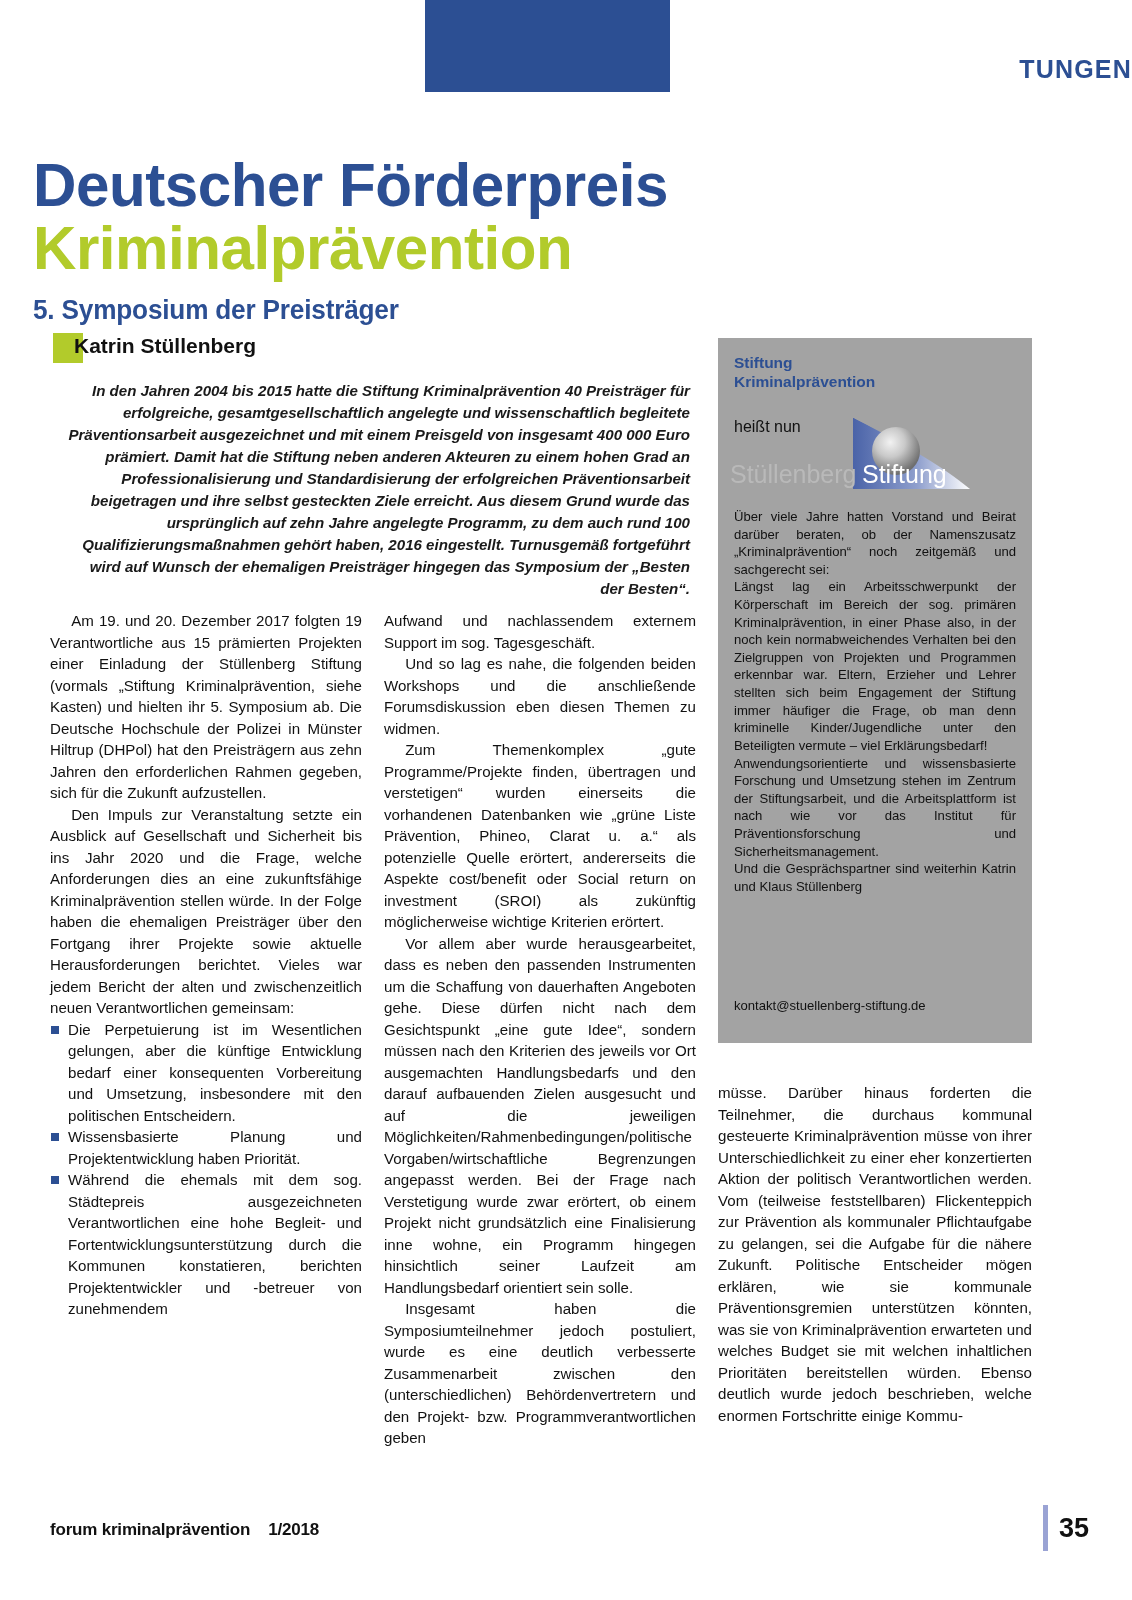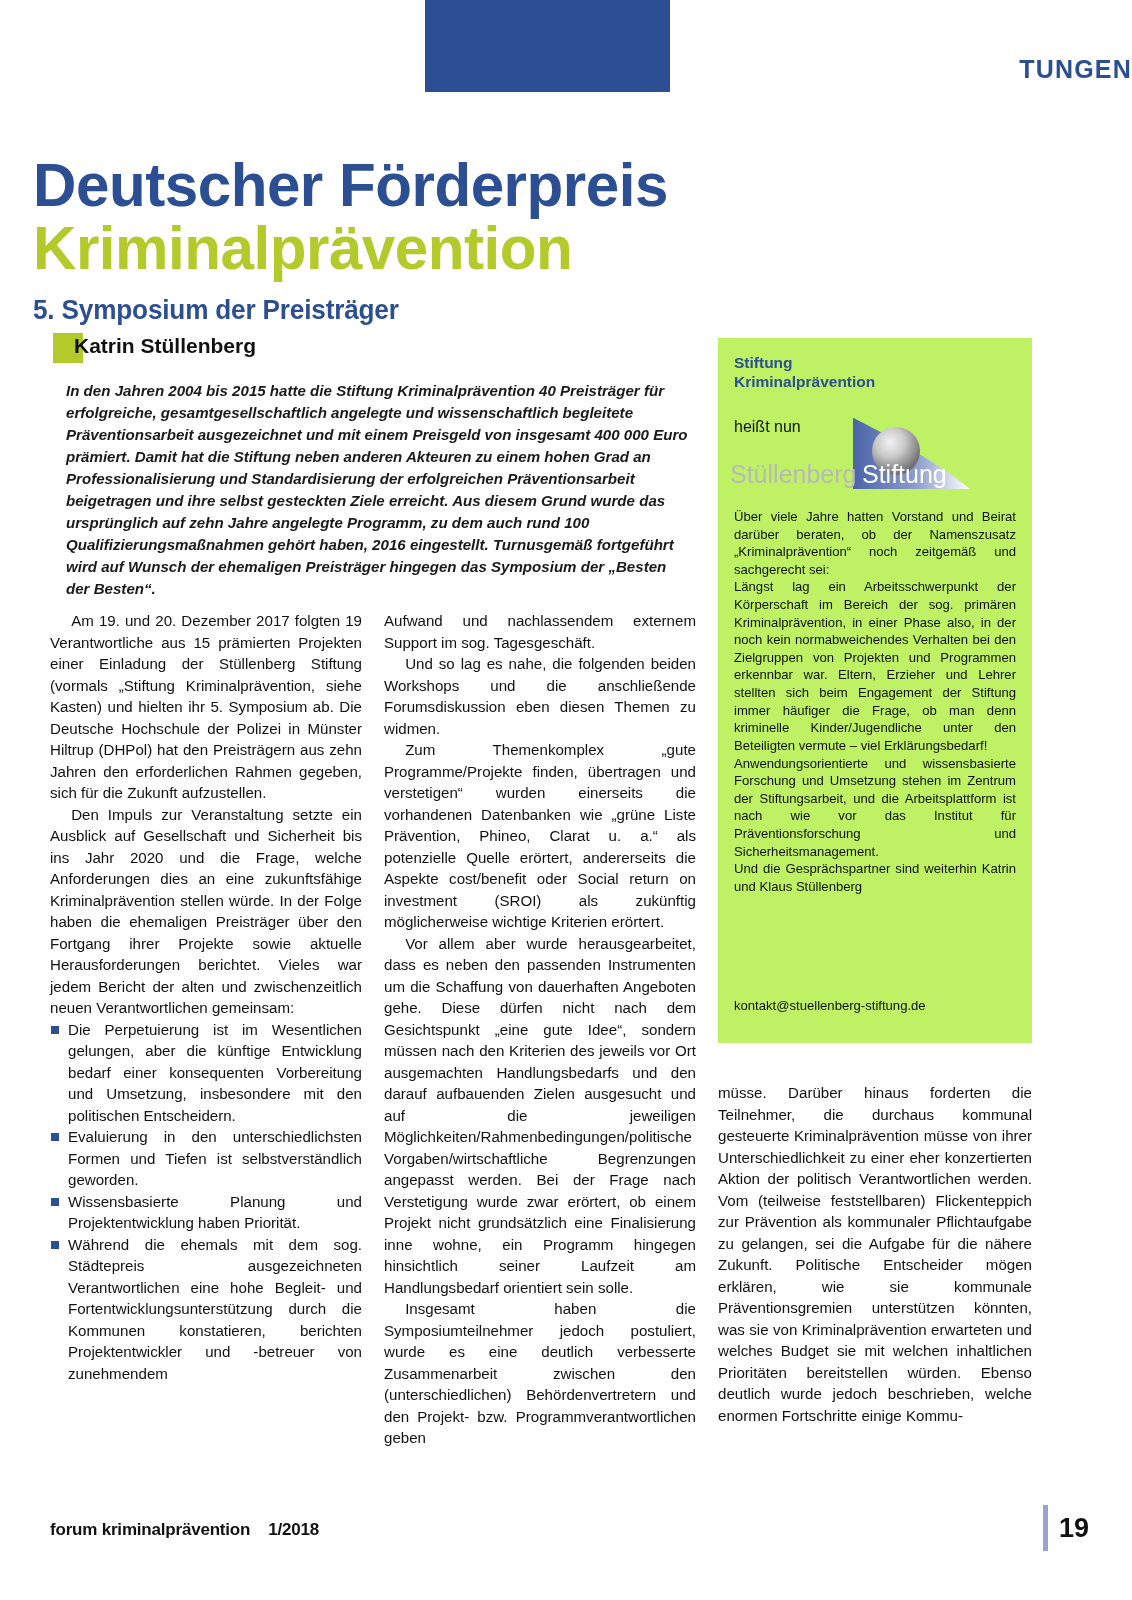--- a/index.html
+++ b/index.html
@@ -70,21 +70,21 @@
     line-height:1.25;
     margin:0 0 0 0;
   }
 
   
   .abstract {
     position:absolute; left:66px; top:380px; width:624px;
     font-size:15.1px; line-height:1.455;
     font-style:italic; font-weight:bold;
     color:#1a1a1a;
-    text-align:left;
+    text-align:right;
   }
 
   
   .col { position:absolute; font-size:15.1px; line-height:1.425; text-align:justify; color:#111; }
   .col p { margin:0; text-indent:1.4em; }
   .col p.noind { text-indent:0; }
   .col-1 { left:50px;  top:610px; width:312px; }
   .col-2 { left:384px; top:610px; width:312px; }
   .col-3 { left:718px; top:1082px; width:314px; }
 
@@ -98,21 +98,21 @@
   ul.bullets li::before {
     content:"";
     position:absolute; left:1px; top:7px;
     width:8px; height:8px; background:#2c4f93;
   }
 
   
   .sidebox {
     position:absolute; left:718px; top:338px;
     width:314px; height:705px;
-    background:#bef264;
+    background:#a3a3a3;
     padding:16px 16px 10px 16px;
   }
   .sidebox-title {
     font-size:15.5px; font-weight:bold; color:#2c4f93;
     line-height:1.22; margin:0 0 18px 0;
   }
   .heisst {
     font-size:16px; color:#111; margin:0;
     position:absolute; left:16px; top:80px;
   }
@@ -164,21 +164,20 @@
   <div class="byline-name">Katrin Stüllenberg</div>
 </div>
 
 <div class="abstract">In den Jahren 2004 bis 2015 hatte die Stiftung Kriminalprävention 40 Preisträger für erfolgreiche, gesamtgesellschaftlich angelegte und wissenschaftlich begleitete Präventionsarbeit ausgezeichnet und mit einem Preisgeld von insgesamt 400 000 Euro prämiert. Damit hat die Stiftung neben anderen Akteuren zu einem hohen Grad an Professionalisierung und Standardisierung der erfolgreichen Präventionsarbeit beigetragen und ihre selbst gesteckten Ziele erreicht. Aus diesem Grund wurde das ursprünglich auf zehn Jahre angelegte Programm, zu dem auch rund 100 Qualifizierungsmaßnahmen gehört haben, 2016 eingestellt. Turnusgemäß fortgeführt wird auf Wunsch der ehemaligen Preisträger hingegen das Symposium der „Besten der Besten“.</div>
 
 <div class="col col-1">
   <p>Am 19. und 20. Dezember 2017 folgten 19 Verantwortliche aus 15 prämierten Projekten einer Einladung der Stüllenberg Stiftung (vormals „Stiftung Kriminalprävention, siehe Kasten) und hielten ihr 5. Symposium ab. Die Deutsche Hochschule der Polizei in Münster Hiltrup (DHPol) hat den Preisträgern aus zehn Jahren den erforderlichen Rahmen gegeben, sich für die Zukunft aufzustellen.</p>
   <p>Den Impuls zur Veranstaltung setzte ein Ausblick auf Gesellschaft und Sicherheit bis ins Jahr 2020 und die Frage, welche Anforderungen dies an eine zukunftsfähige Kriminalprävention stellen würde. In der Folge haben die ehemaligen Preisträger über den Fortgang ihrer Projekte sowie aktuelle Herausforderungen berichtet. Vieles war jedem Bericht der alten und zwischenzeitlich neuen Verantwortlichen gemeinsam:</p>
   <ul class="bullets">
     <li>Die Perpetuierung ist im Wesentlichen gelungen, aber die künftige Entwicklung bedarf einer konsequenten Vorbereitung und Umsetzung, insbesondere mit den politischen Entscheidern.</li>
-    <li>Evaluierung in den unterschiedlichsten Formen und Tiefen ist selbstverständlich geworden.</li>
     <li>Wissensbasierte Planung und Projektentwicklung haben Priorität.</li>
     <li>Während die ehemals mit dem sog. Städtepreis ausgezeichneten Verantwortlichen eine hohe Begleit- und Fortentwicklungsunterstützung durch die Kommunen konstatieren, berichten Projektentwickler und -betreuer von zunehmendem</li>
   </ul>
 </div>
 
 <div class="col col-2">
   <p class="noind">Aufwand und nachlassendem externem Support im sog. Tagesgeschäft.</p>
   <p>Und so lag es nahe, die folgenden beiden Workshops und die anschließende Forumsdiskussion eben diesen Themen zu widmen.</p>
   <p>Zum Themenkomplex „gute Programme/Projekte finden, übertragen und verstetigen“ wurden einerseits die vorhandenen Datenbanken wie „grüne Liste Prävention, Phineo, Clarat u. a.“ als potenzielle Quelle erörtert, andererseits die Aspekte cost/benefit oder Social return on investment (SROI) als zukünftig möglicherweise wichtige Kriterien erörtert.</p>
   <p>Vor allem aber wurde herausgearbeitet, dass es neben den passenden Instrumenten um die Schaffung von dauerhaften Angeboten gehe. Diese dürfen nicht nach dem Gesichtspunkt „eine gute Idee“, sondern müssen nach den Kriterien des jeweils vor Ort ausgemachten Handlungsbedarfs und den darauf aufbauenden Zielen ausgesucht und auf die jeweiligen Möglichkeiten/Rahmenbedingungen/politische Vorgaben/wirtschaftliche Begrenzungen angepasst werden. Bei der Frage nach Verstetigung wurde zwar erörtert, ob einem Projekt nicht grundsätzlich eine Finalisierung inne wohne, ein Programm hingegen hinsichtlich seiner Laufzeit am Handlungsbedarf orientiert sein solle.</p>
@@ -227,13 +226,13 @@
     <p>Und die Gesprächspartner sind weiterhin Katrin und Klaus Stüllenberg</p>
   </div>
 
   <div class="sidebox-mail">kontakt@stuellenberg-stiftung.de</div>
 </div>
 
 <div class="footer">
   <span>forum kriminalprävention</span><span class="issue">1/2018</span>
 </div>
 <div class="footer-rule"></div>
-<div class="folio">19</div>
+<div class="folio">35</div>
 
 </body></html>

